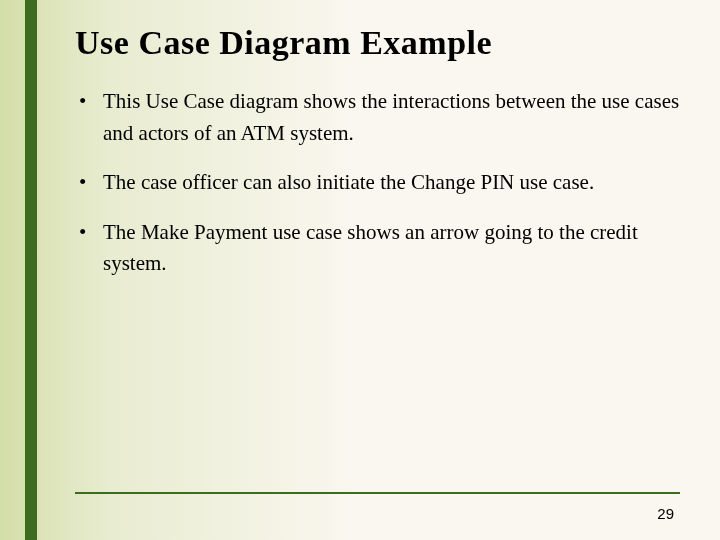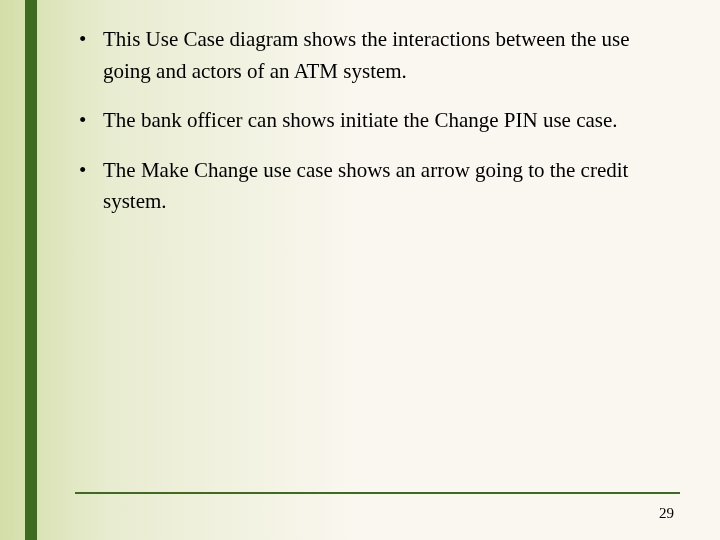--- a/index.html
+++ b/index.html
@@ -58,31 +58,32 @@
       right: 40px;
       bottom: 46px;
       height: 2px;
       background: #3d6b1f;
     }
     .page-number {
       position: absolute;
       right: 46px;
       bottom: 18px;
       font-size: 15px;
-      font-family: Liberation Serif, serif;
+      font-family: Liberation Sans, sans-serif;
       color: #000;
     }
   </style>
 </head>
 <body>
 
 <div class="sidebar-stripe"></div>
 
 <div class="content">
+  <h1 class="title">Use Case Diagram Example</h1>
   <ul class="bullet-list">
-    <li class="bullet-item">This Use Case diagram shows the interactions between the use going and actors of an ATM system.</li>
-    <li class="bullet-item">The bank officer can shows initiate the Change PIN use case.</li>
-    <li class="bullet-item">The Make Change use case shows an arrow going to the credit system.</li>
+    <li class="bullet-item">This Use Case diagram shows the interactions between the use cases and actors of an ATM system.</li>
+    <li class="bullet-item">The case officer can also initiate the Change PIN use case.</li>
+    <li class="bullet-item">The Make Payment use case shows an arrow going to the credit system.</li>
   </ul>
 </div>
 
 <div class="footer-line"></div>
 <div class="page-number">29</div>
 
 </body></html>

